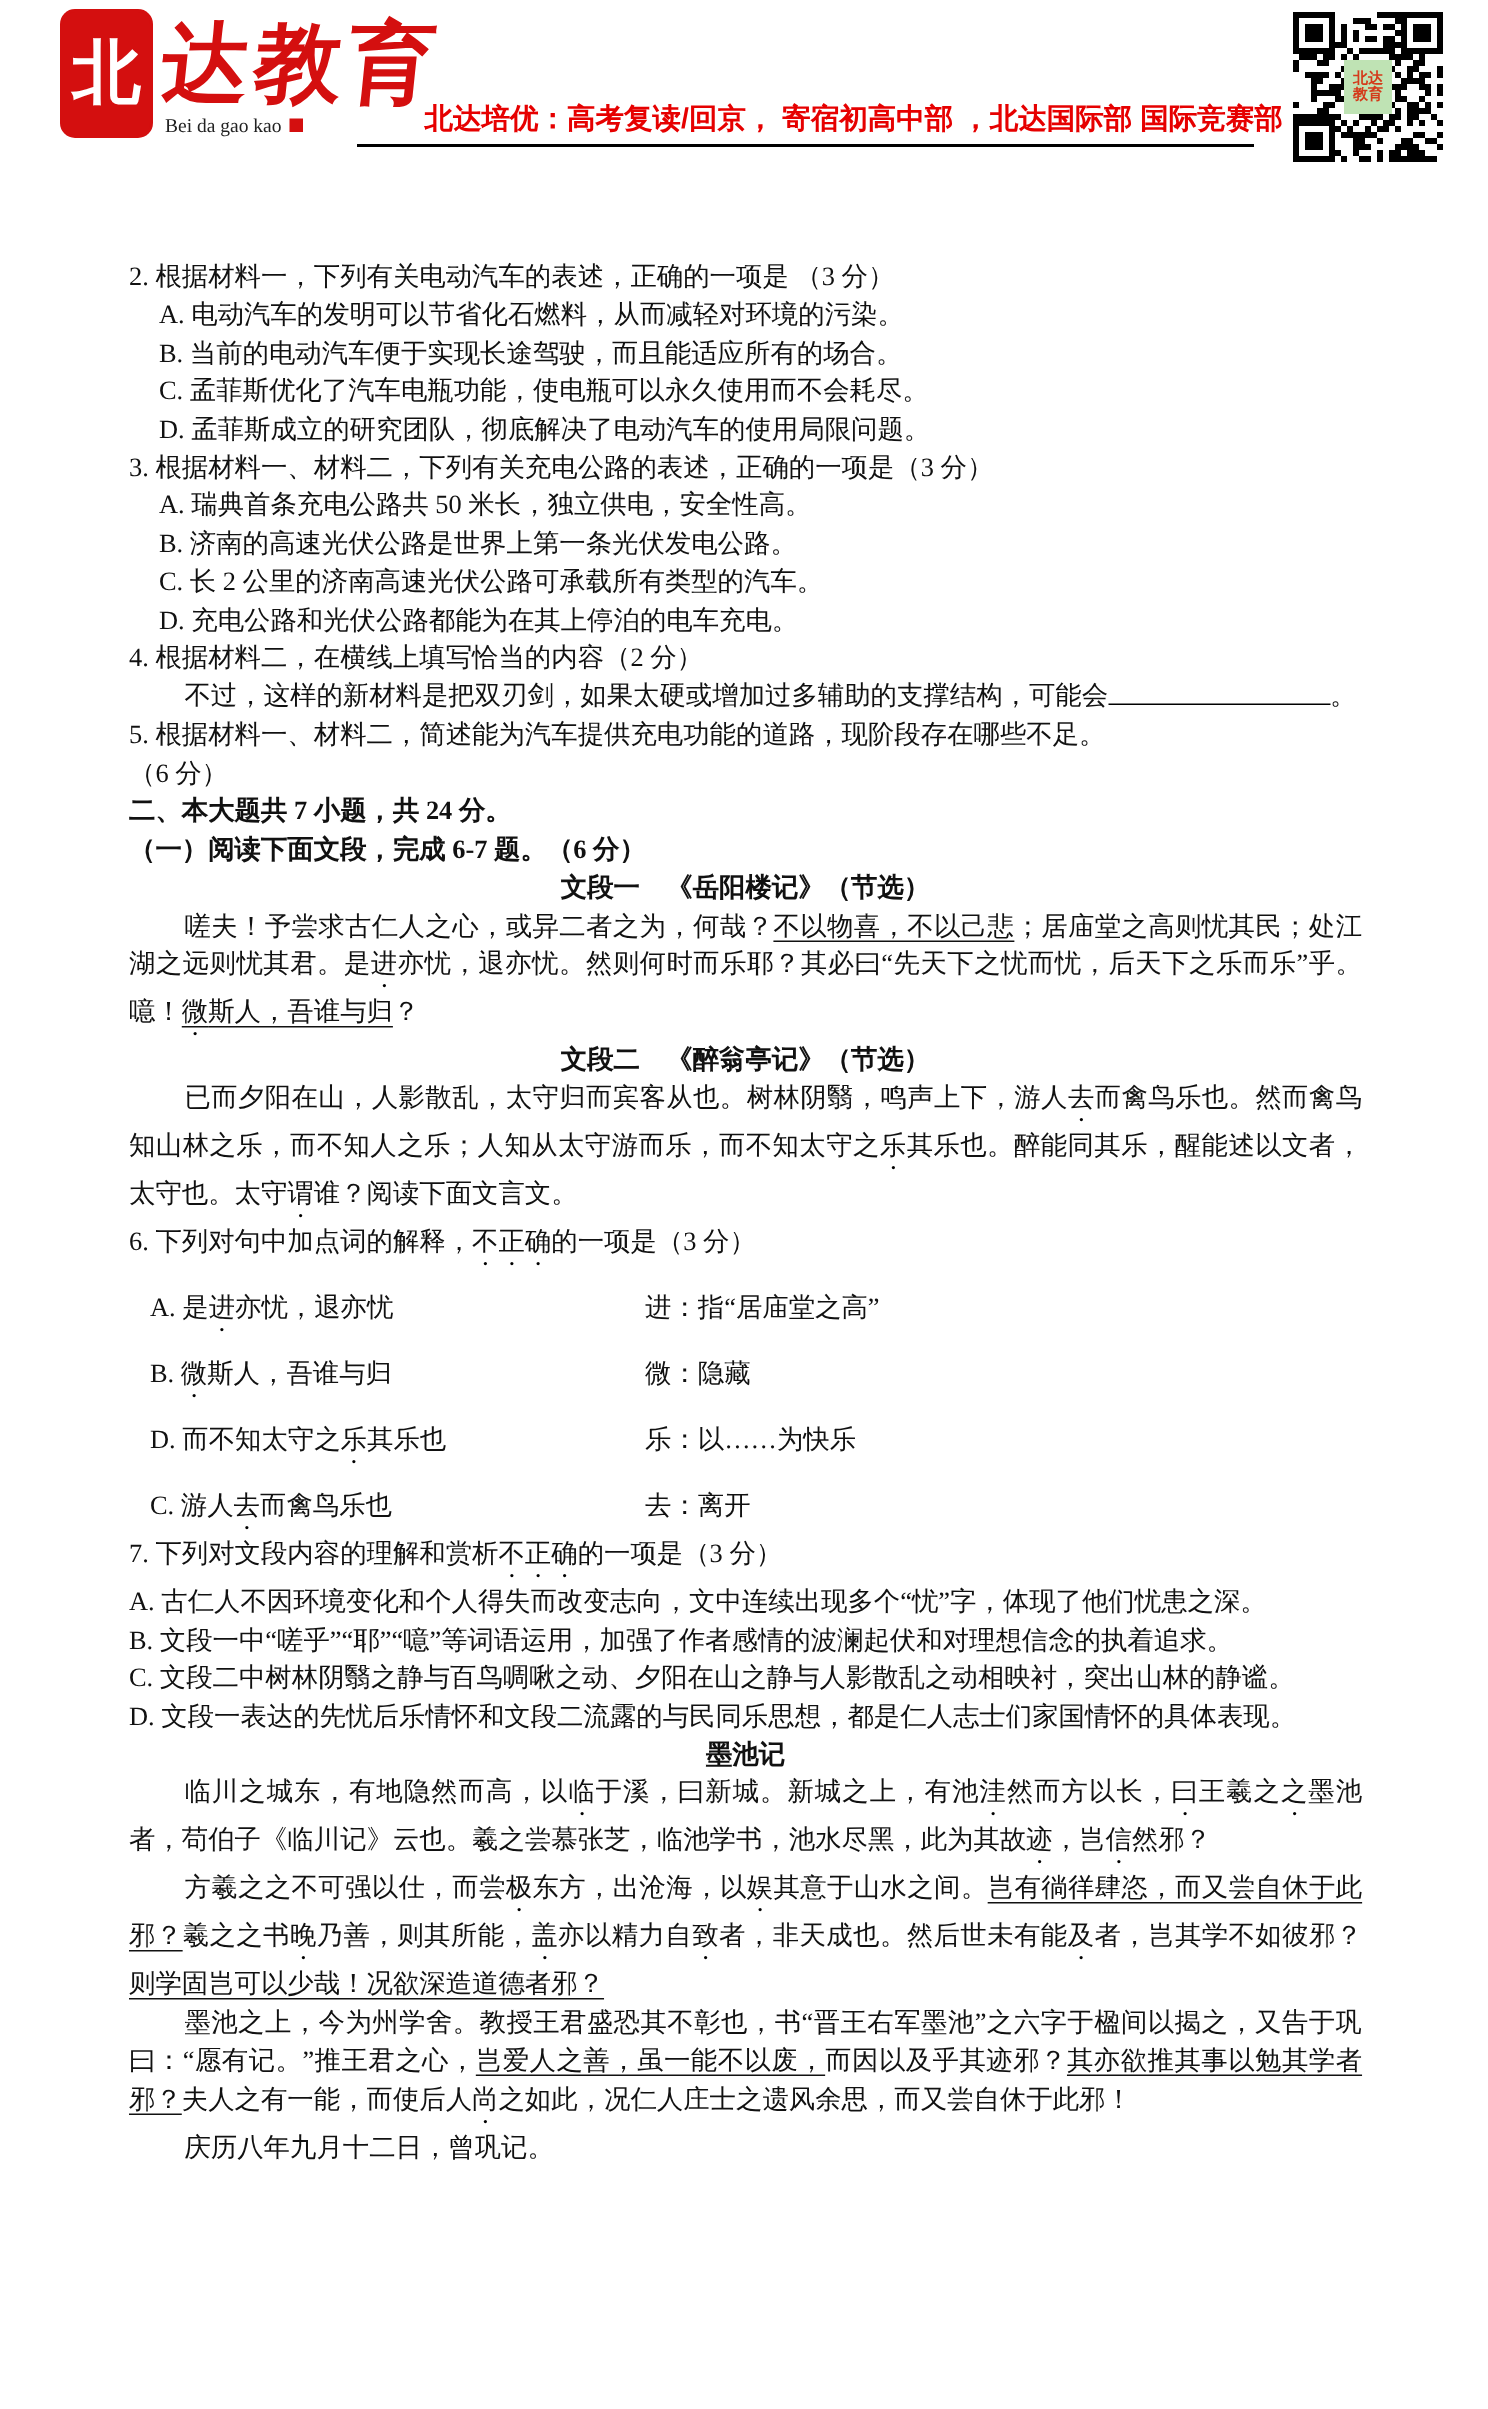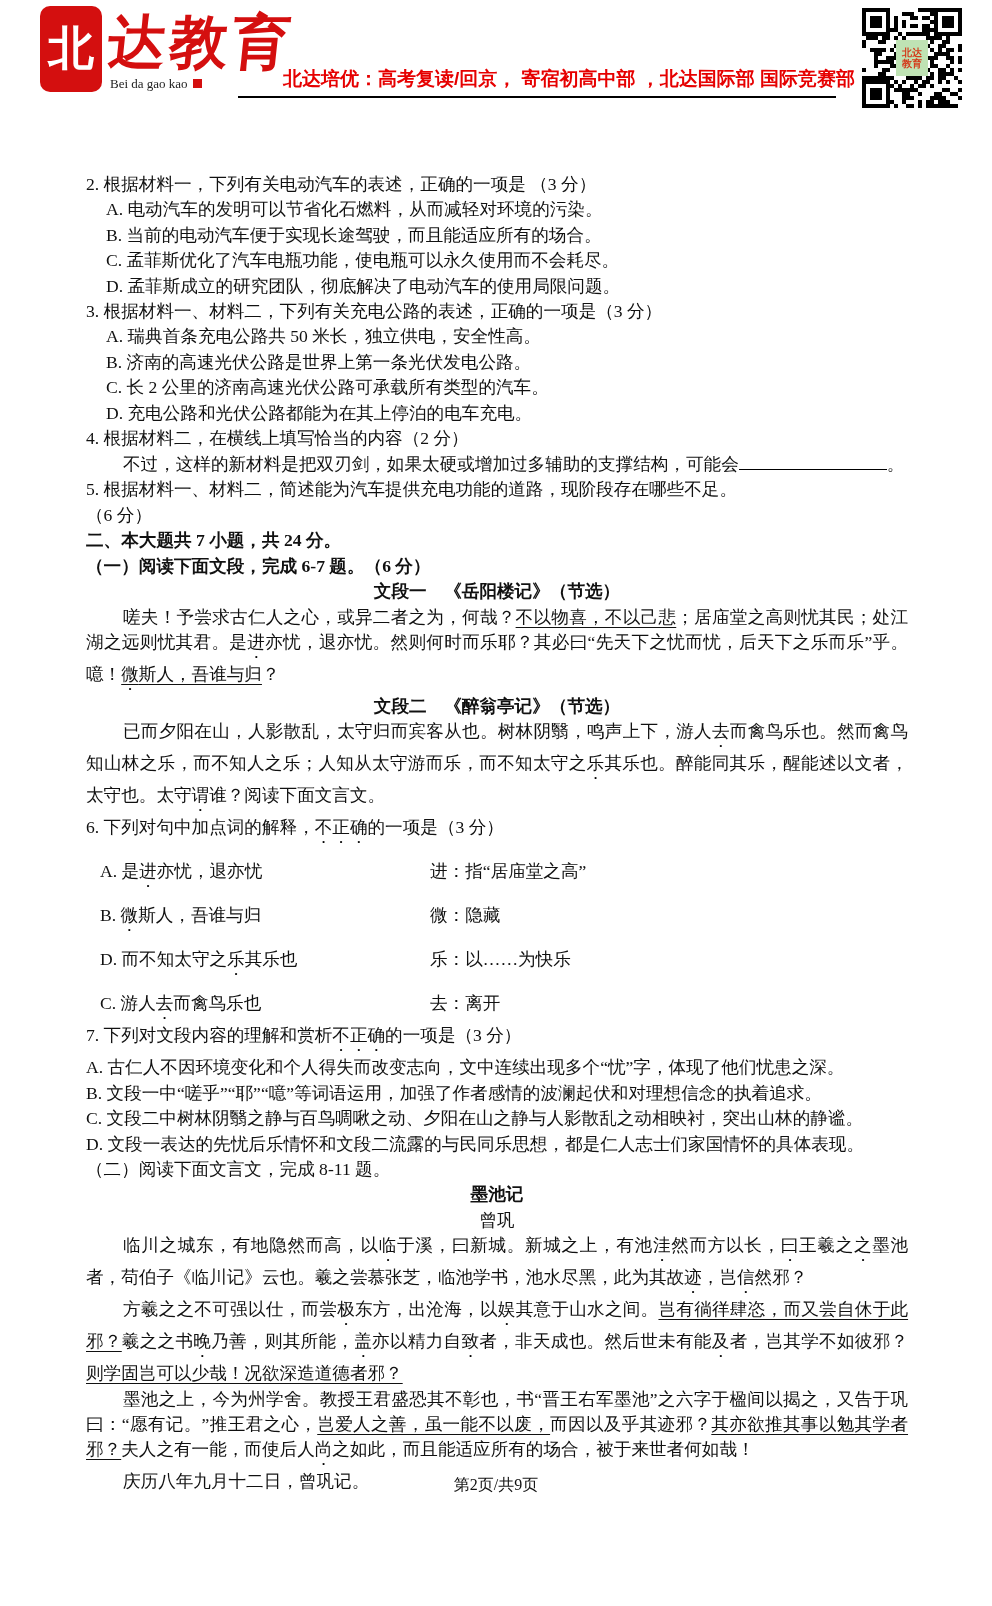--- a/index.html
+++ b/index.html
@@ -460,26 +460,23 @@
       <span class="q6left"><span>C. 游人</span><span class="dot">去</span><span>而禽鸟乐也</span></span>
       <span class="q6right">去：离开</span>
     </div>
 
     <p><span>7. 下列对文段内容的理解和赏析</span><span class="dot">不正确</span><span>的一项是（3 分）</span></p>
     <p>A. 古仁人不因环境变化和个人得失而改变志向，文中连续出现多个“忧”字，体现了他们忧患之深。</p>
     <p>B. 文段一中“嗟乎”“耶”“噫”等词语运用，加强了作者感情的波澜起伏和对理想信念的执着追求。</p>
     <p>C. 文段二中树林阴翳之静与百鸟啁啾之动、夕阳在山之静与人影散乱之动相映衬，突出山林的静谧。</p>
     <p>D. 文段一表达的先忧后乐情怀和文段二流露的与民同乐思想，都是仁人志士们家国情怀的具体表现。</p>
 
-    <p>（二）阅读下面文言文，完成 8-11 题。</p>
     <p class="b ctr">墨池记</p>
-    <p class="ctr">曾巩</p>
 
     <p class="indent"><span>临川之城东，有地隐然而高，以</span><span class="dot">临</span><span>于溪，曰新城。新城之上，有池</span><span class="dot">洼</span><span>然而方以长，</span><span class="dot">曰</span><span>王羲之</span><span class="dot">之</span><span>墨池者，苟伯子《临川记》云也。羲之尝慕张芝，临池学书，池水尽黑，此为其故</span><span class="dot">迹</span><span>，岂</span><span class="dot">信</span><span>然邪？</span></p>
     <p class="indent"><span>方羲之之不可强以仕，而尝</span><span class="dot">极</span><span>东方，出沧海，以</span><span class="dot">娱</span><span>其意于山水之间。</span><span class="u">岂有徜徉肆恣，而又尝自休于此邪？</span><span>羲之之书</span><span class="dot">晚</span><span>乃善，则其所能，</span><span class="dot">盖</span><span>亦以精力自</span><span class="dot">致</span><span>者，非天成也。然后世未有能</span><span class="dot">及</span><span>者，岂其学不如彼邪？</span><span class="u">则学固岂可以少哉！况欲深造道德者邪？</span></p>
-    <p class="indent"><span>墨池之上，今为州学舍。教授王君盛恐其不彰也，书“晋王右军墨池”之六字于楹间以揭之，又告于巩曰：“愿有记。”推王君之心，</span><span class="u">岂爱人之善，虽一能不以废，</span><span>而因以及乎其迹邪？</span><span class="u">其亦欲推其事以勉其学者邪？</span><span>夫人之有一能，而使后人</span><span class="dot">尚</span><span>之如此，而且能适应所有的场合，被于来世者何如哉！</span></p>
+    <p class="indent"><span>墨池之上，今为州学舍。教授王君盛恐其不彰也，书“晋王右军墨池”之六字于楹间以揭之，又告于巩曰：“愿有记。”推王君之心，</span><span class="u">岂爱人之善，虽一能不以废，</span><span>而因以及乎其迹邪？</span><span class="u">其亦欲推其事以勉其学者邪？</span><span>夫人之有一能，而使后人</span><span class="dot">尚</span><span>之如此，况仁人庄士之遗风余思，而又尝自休于此邪！</span></p>
     <p class="indent"><span>庆历八年九月十二日，曾巩记。</span></p>
 
   </div>
 
-  <div class="footer">第2页/共9页</div>
 
 </div>
 
 </body></html>

